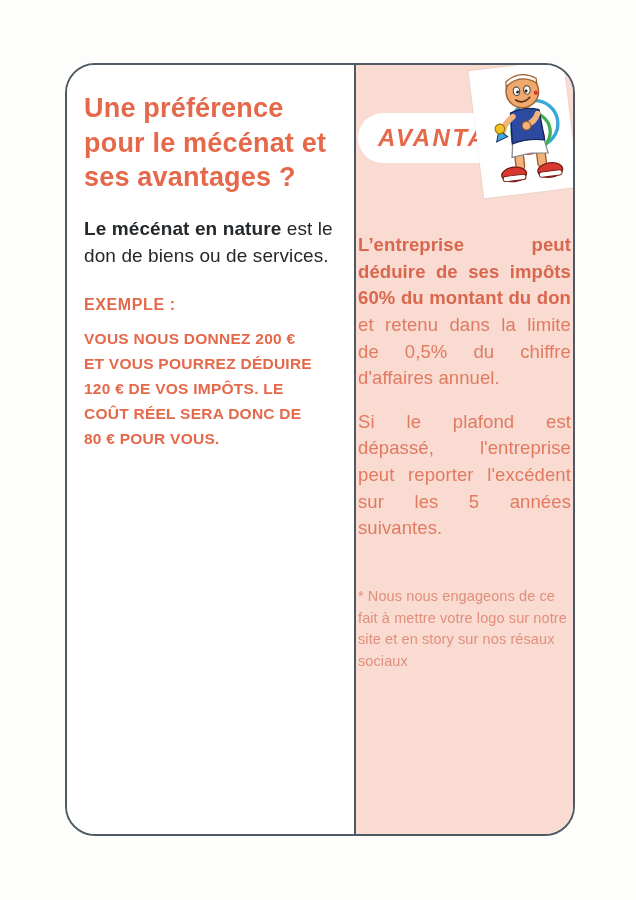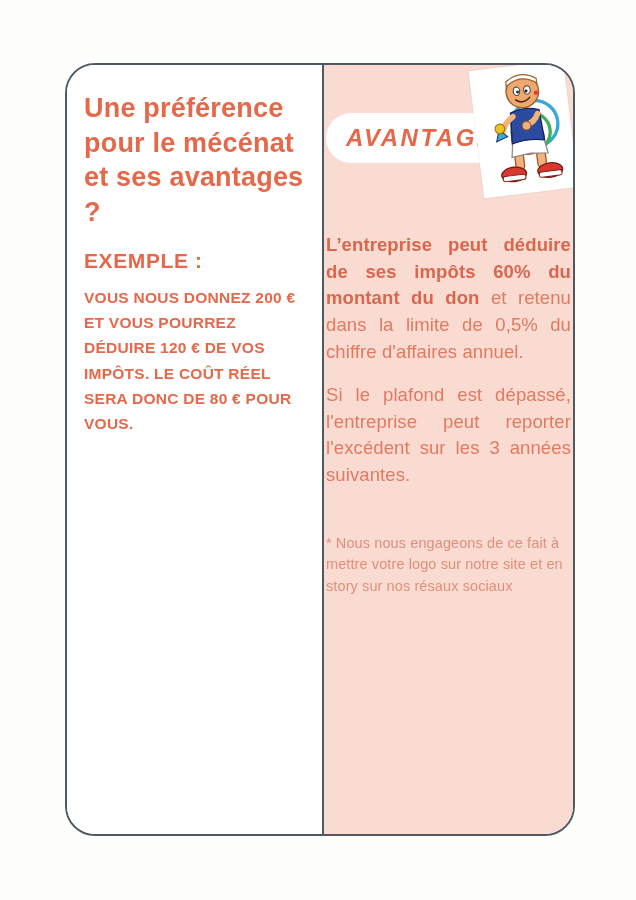--- a/index.html
+++ b/index.html
@@ -14,21 +14,21 @@
     position: absolute;
     left: 65px; top: 63px;
     width: 510px; height: 773px;
     border: 2px solid #4e5a63;
     border-radius: 30px;
     display: flex;
     overflow: hidden;
     background: #ffffff;
   }
   .left-panel {
-    width: 255px;
+    width: 287px;
     background: #ffffff;
     padding: 22px 14px 8px 17px;
   }
   .right-panel {
     flex: 1;
     background: #f9dbd2;
     border-left: 2px solid #4e5a63;
     position: relative;
   }
   .title {
@@ -44,21 +44,21 @@
     color: #24282b;
     font-size: 19px;
     line-height: 1.45;
     margin-bottom: 26px;
     letter-spacing: 0.1px;
   }
   .body-para b { font-weight: bold; }
   .example-label {
     color: #e5684a;
     font-weight: bold;
-    font-size: 21px;
+    font-size: 16px;
     letter-spacing: 0.6px;
     margin-top: 4px;
     margin-bottom: 12px;
   }
   .example-text {
     color: #e5684a;
     font-weight: bold;
     font-size: 15.5px;
     line-height: 1.62;
     letter-spacing: 0.25px;
@@ -112,20 +112,21 @@
 </head>
 <body>
 
 <div class="card">
 
   <div class="left-panel">
     <h1 class="title">Une préférence pour le mécénat et ses avantages ?</h1>
 
 
 
+    <p class="body-para"><b>Le mécénat en nature</b><span> est le don de biens ou de services.</span></p>
 
 
     <div class="example-label">EXEMPLE :</div>
     <div class="example-text">VOUS NOUS DONNEZ 200 € ET VOUS POURREZ DÉDUIRE 120 € DE VOS IMPÔTS. LE COÛT RÉEL SERA DONC DE 80 € POUR VOUS.</div>
   </div>
 
   <div class="right-panel">
 
     <div class="badge">AVANTAGES</div>
 
@@ -166,21 +167,21 @@
 
           <path d="M41 33 Q48 39 56 32" fill="none" stroke="#5a2d10" stroke-width="1.6" stroke-linecap="round"></path>
           <circle cx="63" cy="28" r="2.2" fill="#e0392f"></circle>
         </svg>
       </span>
     </div>
 
     <div class="right-content">
       <p class="salmon-para"><b>L’entreprise peut déduire de ses impôts 60% du montant du don</b><span> et retenu dans la limite de 0,5% du chiffre d'affaires annuel.</span></p>
 
-      <p class="salmon-para">Si le plafond est dépassé, l'entreprise peut reporter l'excédent sur les 3 années suivantes.</p>
+      <p class="salmon-para">Si le plafond est dépassé, l'entreprise peut reporter l'excédent sur les 5 années suivantes.</p>
 
 
       <p class="footnote">* Nous nous engageons de ce fait à mettre votre logo sur notre site et en story sur nos résaux sociaux</p>
 
     </div>
 
   </div>
 </div>
 
 </body></html>

